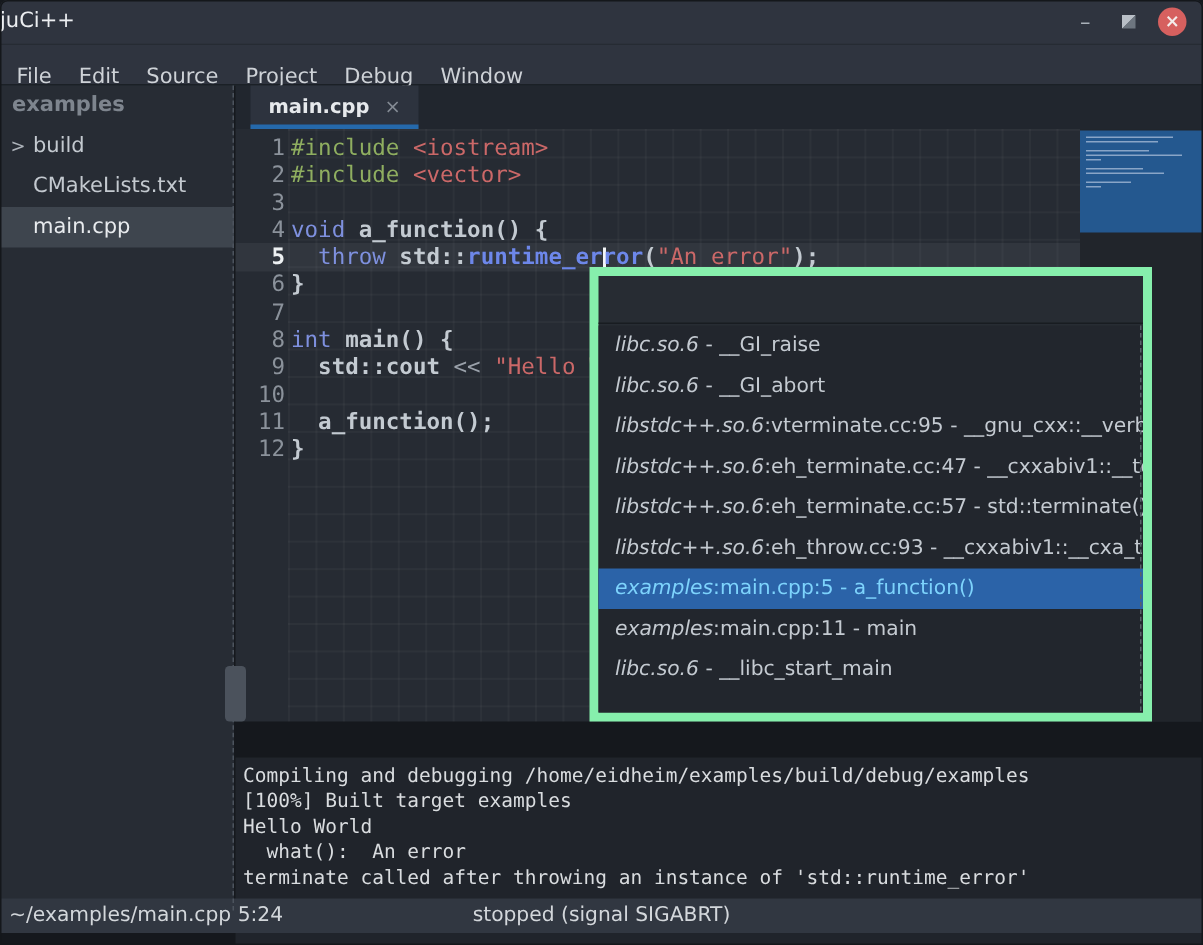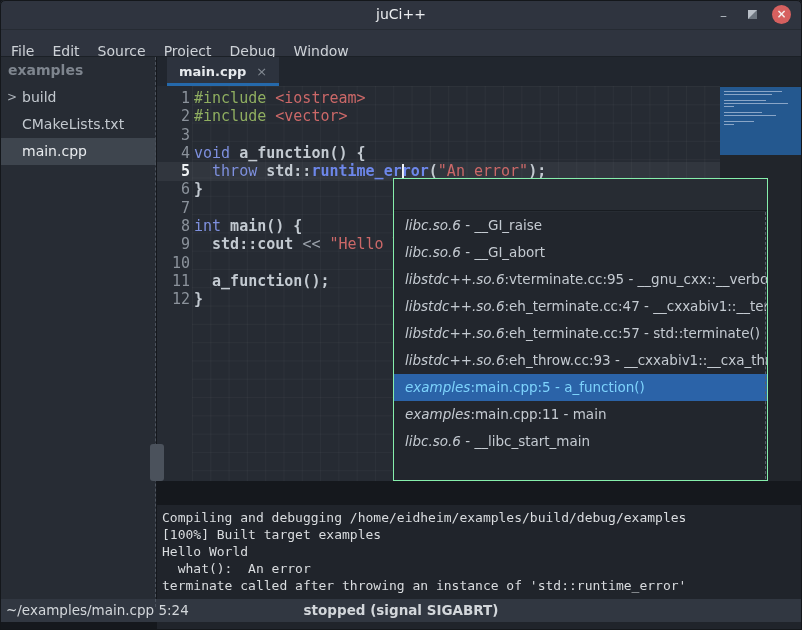--- a/index.html
+++ b/index.html
@@ -9,21 +9,21 @@
     --bg-popup-list:#22262d; --fg:#c6ccd2; --fg-dim:#8b929b;
     --accent:#2569ab; --select:#2b63a8; --close:#d6605f; --minimap:#24588f;
   }
   *{margin:0;padding:0;box-sizing:border-box;}
   html,body{width:802px;height:630px;overflow:hidden;background:#15181d;}
   body{font-family:"DejaVu Sans",sans-serif;color:var(--fg);position:relative;}
   .frame{position:absolute;inset:0;border:1px solid #14171b;border-radius:5px 5px 0 0;pointer-events:none;z-index:50;}
 
   
   .titlebar{position:absolute;left:0;top:0;width:802px;height:30px;background:var(--bg-titlebar);border-radius:5px 5px 0 0;border-bottom:1px solid #262b33;}
-  .title{position:absolute;left:0;right:0;top:6px;text-align:center;font-size:14px;color:#eceef1;}
+  .title{position:absolute;left:0;right:0;top:6px;text-align:left;font-size:14px;color:#eceef1;}
   .winbtn{position:absolute;top:5px;width:19px;height:19px;display:flex;align-items:center;justify-content:center;}
   .btn-min{right:69px;color:#aab1b9;font-size:14px;line-height:10px;}
   .btn-max{right:40px;}
   .btn-max .glyph{width:9px;height:9px;background:linear-gradient(135deg,#b9bfc7 48%,#6d757f 52%);}
   .btn-close{right:11px;width:19px;height:19px;border-radius:50%;background:var(--close);color:#f4eceb;font-size:12px;font-weight:bold;line-height:17px;text-align:center;}
 
   
   .menubar{position:absolute;left:0;top:30px;width:802px;height:27px;background:var(--bg-titlebar);border-bottom:1px solid #1b2026;display:flex;align-items:center;padding-left:2px;}
   .menu-item{font-size:14px;color:#ced2d7;padding:3px 9px;margin-top:16px;}
 
@@ -62,37 +62,37 @@
   .seg-op{color:#9aa1aa;}
   .seg-pl{color:#c3cad1;font-weight:bold;}
   .caret{display:inline-block;width:0;height:15px;border-left:2px solid #f2f4f6;margin-right:-2px;vertical-align:middle;}
 
   
   .minimap{position:absolute;right:0;top:0;width:82px;bottom:0;background:#21252b;}
   .mm-slider{position:absolute;left:0;right:0;top:1px;height:68px;background:var(--minimap);padding:4px 0 0 4px;}
   .mm-bar{height:1px;margin-bottom:2px;background:rgba(220,230,245,0.55);}
 
   
-  .popup{position:absolute;left:393px;top:178px;width:375px;height:303px;background:var(--bg-popup);border:1px solid #86efac;z-index:10;}
+  .popup{position:absolute;left:393px;top:178px;width:375px;height:303px;background:var(--bg-popup);border:6px solid #86efac;z-index:10;}
   .popup-header{height:32px;border-bottom:1px solid #181c21;}
   .popup-list{position:absolute;left:0;right:0;top:33px;bottom:0;background:var(--bg-popup-list);}
   .popup-row{height:27px;line-height:27px;padding-left:11px;font-size:13.5px;color:#c4cad1;white-space:nowrap;overflow:hidden;}
   .popup-row.selected{background:var(--select);color:#7dd3fc;}
   .pseg-lib{font-style:italic;}
   .pseg-file{font-weight:normal;}
   .popup-sb{position:absolute;right:1px;top:33px;bottom:1px;border-left:1px dashed #59606a;}
 
   
   .terminal{position:absolute;left:157px;top:505px;width:645px;height:126px;background:var(--bg-terminal);font-family:"DejaVu Sans Mono",monospace;font-size:13px;color:#d9dcdf;padding:4px 0 0 5px;}
   .term-line{height:17px;line-height:17px;white-space:pre;}
 
   
   .statusbar{position:absolute;left:0;top:599px;width:802px;height:23px;background:var(--bg-status);font-size:13.5px;color:#d3d7db;}
   .status-left{position:absolute;left:6px;top:3px;}
-  .status-center{position:absolute;left:0;right:0;top:3px;text-align:center;font-weight:bold;}
+  .status-center{position:absolute;left:0;right:0;top:3px;text-align:center;}
 </style>
 </head>
 <body>
 
 <div class="frame"></div>
 
 <div class="titlebar">
   <div class="title">juCi++</div>
   <div class="winbtn btn-min">
       <span>–</span>

